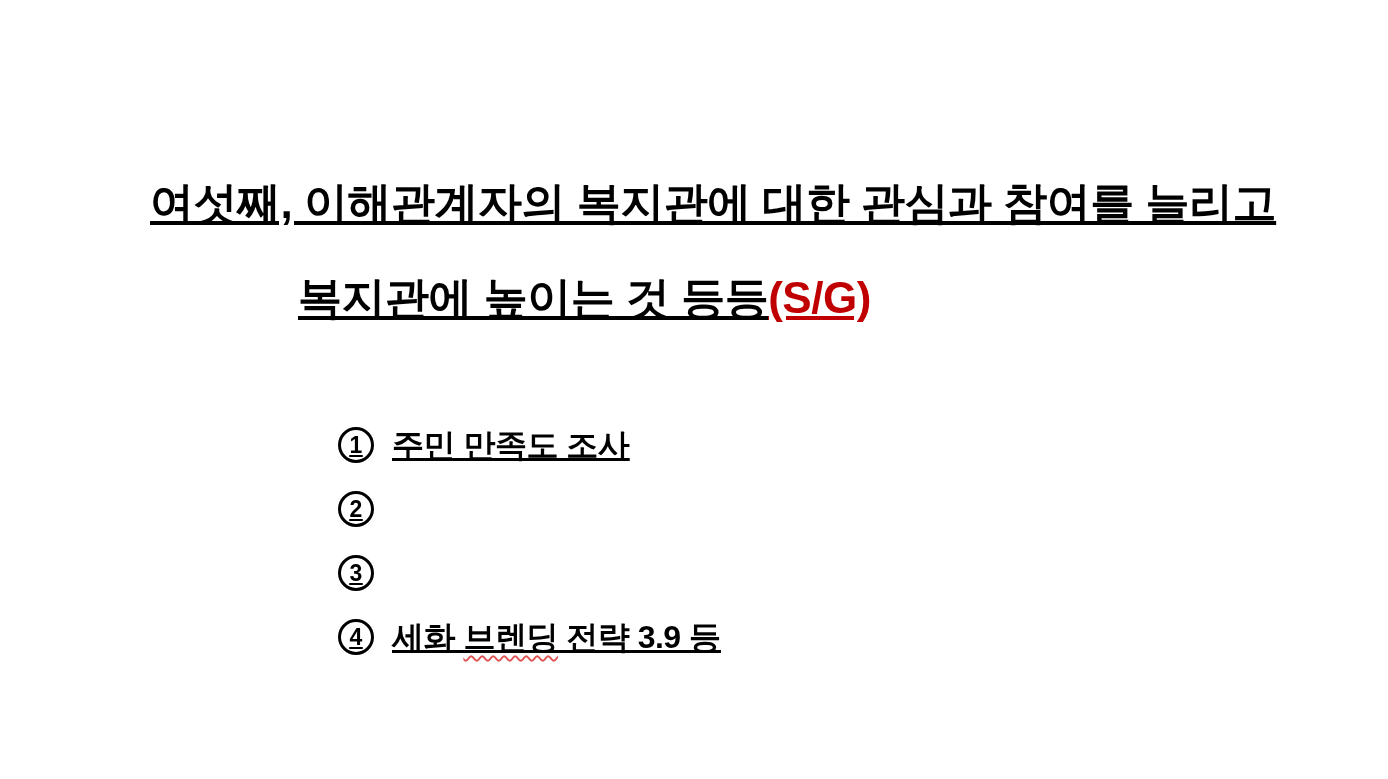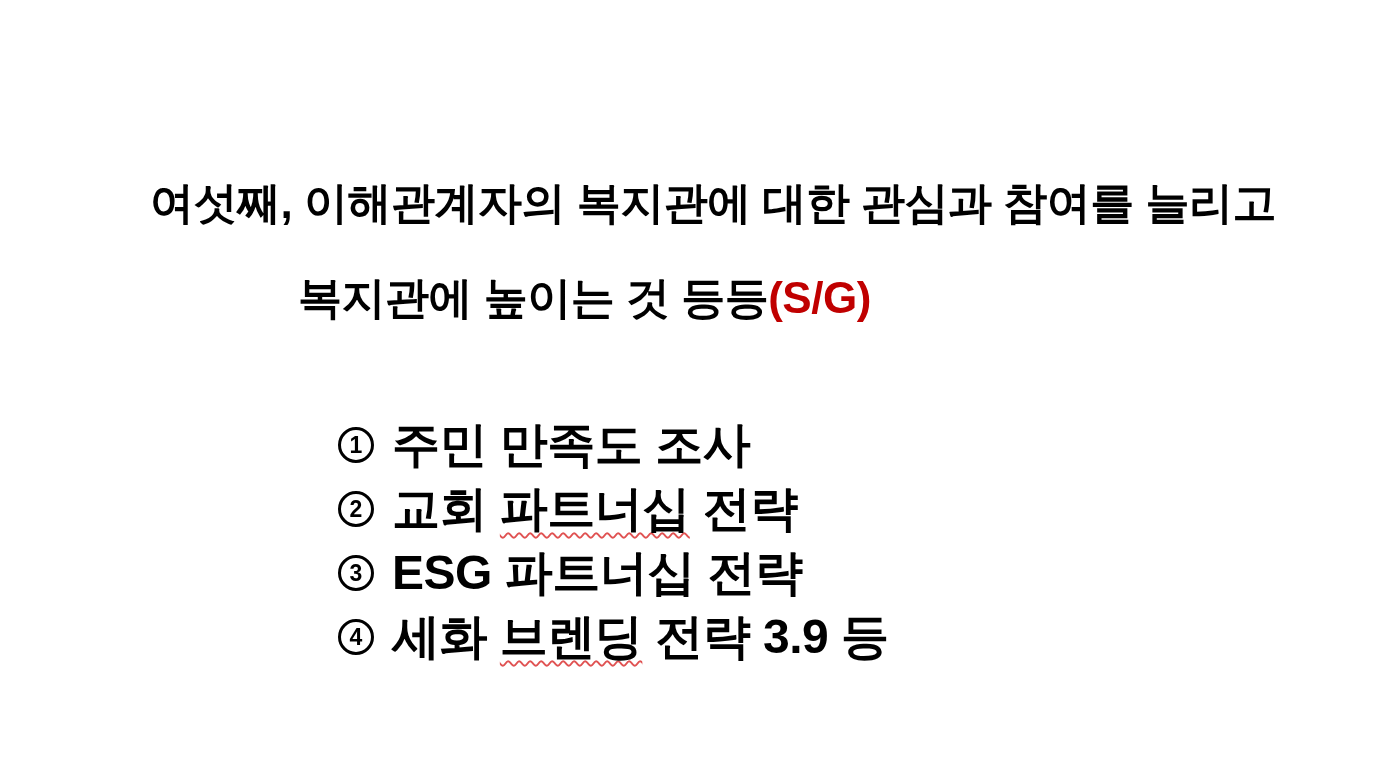--- a/index.html
+++ b/index.html
@@ -1,21 +1,21 @@
 <!DOCTYPE html>
 <html style="--highlight: #c00000; --squiggle: #e05252; --text: #000000; --bg: #ffffff;"><head>
 <meta charset="utf-8">
 <style>
   :root {
     --highlight: #c00000;
     --squiggle: #e05252;
     --text: #000000;
     --bg: #ffffff;
   }
-  * { margin: 0; padding: 0; box-sizing: border-box; }
+  * { margin: 0; padding: 0; box-sizing: border-box; text-decoration: underline; }
   html, body {
     width: 1388px; height: 779px;
     background: var(--bg);
     font-family: "Liberation Sans", "DejaVu Sans", sans-serif;
     overflow: hidden;
   }
   .slide {
     position: relative;
     width: 1388px; height: 779px;
     background: var(--bg);
@@ -51,21 +51,21 @@
     display: flex;
     align-items: center;
     justify-content: center;
     font-size: 23px;
     font-weight: 700;
     color: var(--text);
     margin-right: 18px;
     line-height: 1;
   }
   .item-text {
-    font-size: 48px;
+    font-size: 32px;
     font-weight: 700;
     color: var(--text);
     letter-spacing: -0.5px;
     line-height: 1;
   }
   .squiggle {
     text-decoration-line: underline;
     text-decoration-style: wavy;
     text-decoration-color: var(--squiggle);
     text-decoration-thickness: 1.5px;
@@ -87,26 +87,24 @@
 
   <div class="bullet-list">
 
     <div class="list-item">
       <span class="circle-number">1</span>
       <span class="item-text"><span>주민 만족도 조사</span><span class="squiggle"></span><span></span></span>
     </div>
 
     <div class="list-item">
       <span class="circle-number">2</span>
-      <span class="item-text"><span>교회 </span><span class="squiggle">파트너십</span><span> 전략</span></span>
     </div>
 
     <div class="list-item">
       <span class="circle-number">3</span>
-      <span class="item-text"><span>ESG 파트너십 전략</span><span class="squiggle"></span><span></span></span>
     </div>
 
     <div class="list-item">
       <span class="circle-number">4</span>
       <span class="item-text"><span>세화 </span><span class="squiggle">브렌딩</span><span> 전략 3.9 등</span></span>
     </div>
 
   </div>
 </div>
 

